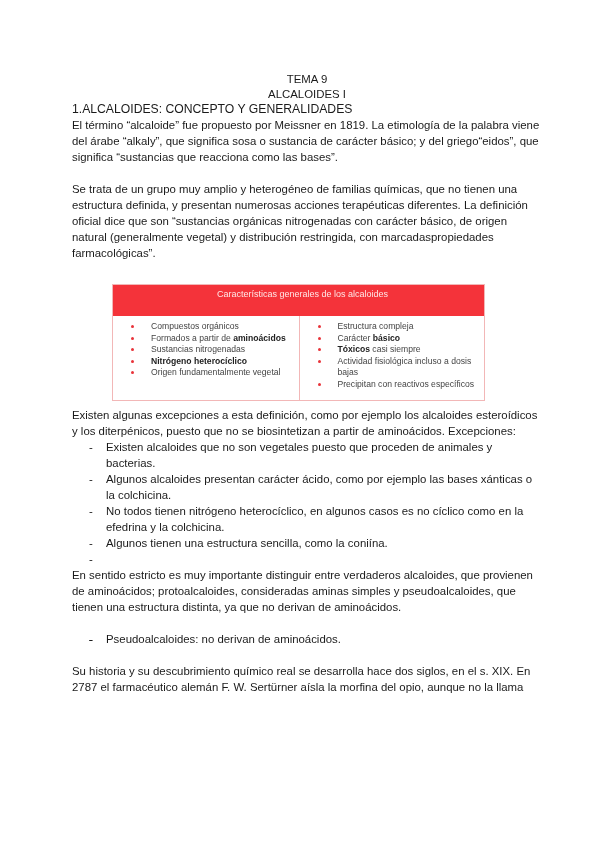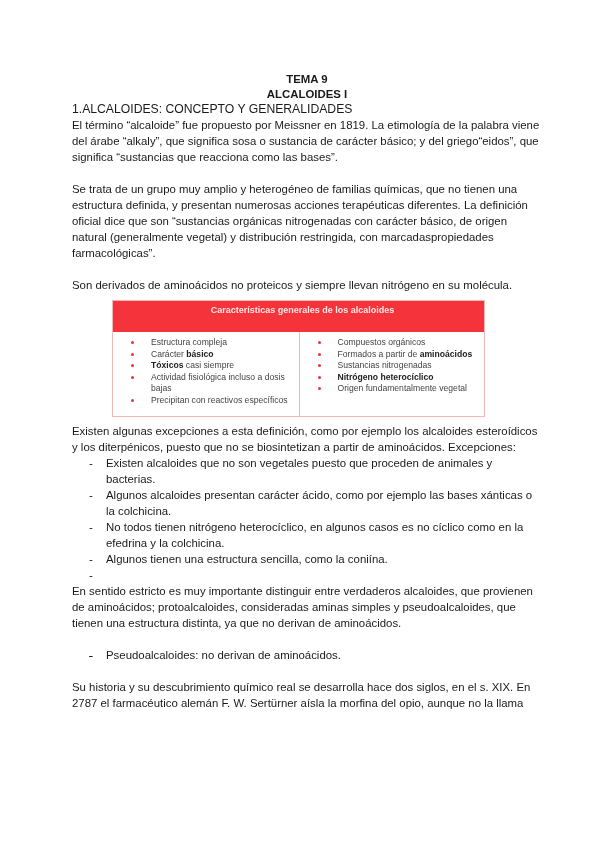--- a/index.html
+++ b/index.html
@@ -1,30 +1,30 @@
 <!DOCTYPE html>
 <html><head>
 <meta charset="utf-8">
 <style>
   html, body { margin: 0; padding: 0; }
   body {
     width: 600px; height: 848px; background: #ffffff; position: relative;
     font-family: "Liberation Sans", sans-serif; color: #1a1a1a; overflow: hidden;
   }
   .page { position: absolute; left: 72px; top: 72px; width: 470px; font-size: 11.4px; line-height: 16px; }
-  .title { text-align: center; font-weight: bold; font-size: 11.4px; line-height: 15px; }
+  .title { text-align: center; font-weight: normal; font-size: 11.4px; line-height: 15px; }
   .heading { font-weight: normal; font-size: 12.2px; line-height: 15px; margin-top: 0; }
   p { margin: 0; }
   .gap { height: 16px; }
   .tbl {
     margin: 7px 0 6px 40px; width: 373px; border: 1px solid #f2b7b7; box-sizing: border-box;
   }
   .tbl-head {
     background: #f4333a; color: #ffe6e6; text-align: center; font-size: 9px; line-height: 12px;
-    padding: 3px 0 16px 8px; font-weight: 700;
+    padding: 3px 0 16px 8px; font-weight: 400;
   }
   .tbl-body { display: flex; }
   .tbl-col { width: 50%; box-sizing: border-box; padding: 5px 0 10px 0; }
   .tbl-col + .tbl-col { border-left: 1px solid #f2b7b7; }
   .tbl-col ul { list-style: none; margin: 0; padding: 0 8px 0 14px; }
   .tbl-col li { position: relative; padding-left: 24px; font-size: 8.6px; line-height: 11.5px; color: #444; }
   .tbl-col li .dot { position: absolute; left: 4px; top: 4px; width: 3px; height: 3px; background: #e8333a; border-radius: 50%; }
   .tbl-col li b { color: #222; }
   ul.dash { list-style: none; margin: 0; padding: 0; }
   ul.dash li { position: relative; padding-left: 34px; }
@@ -34,41 +34,40 @@
 <body>
 
 <div class="page">
   <div class="title">TEMA 9</div>
   <div class="title">ALCALOIDES I</div>
   <div class="heading">1.ALCALOIDES: CONCEPTO Y GENERALIDADES</div>
   <p>El término “alcaloide” fue propuesto por Meissner en 1819. La etimología de la palabra viene del árabe “alkaly”, que significa sosa o sustancia de carácter básico; y del griego“eidos”, que significa “sustancias que reacciona como las bases”.</p>
   <div class="gap"></div>
   <p>Se trata de un grupo muy amplio y heterogéneo de familias químicas, que no tienen una estructura definida, y presentan numerosas acciones terapéuticas diferentes. La definición oficial dice que son “sustancias orgánicas nitrogenadas con carácter básico, de origen natural (generalmente vegetal) y distribución restringida, con marcadaspropiedades farmacológicas”.</p>
   <div class="gap"></div>
-  <p>Son derivados de aminoácidos no proteicos y siempre llevan nitrógeno en su molécula.</p>
 
   <div class="tbl">
     <div class="tbl-head">Características generales de los alcaloides</div>
     <div class="tbl-body">
+      <div class="tbl-col">
+        <ul>
+          <li><span class="dot"></span><span>Compuestos orgánicos</span></li>
+          <li><span class="dot"></span><span>Formados a partir de </span><b>aminoácidos</b></li>
+          <li><span class="dot"></span><span>Sustancias nitrogenadas</span></li>
+          <li><span class="dot"></span><b>Nitrógeno heterocíclico</b></li>
+          <li><span class="dot"></span><span>Origen fundamentalmente vegetal</span></li>
+        </ul>
+      </div>
       <div class="tbl-col">
         <ul>
           <li><span class="dot"></span><span>Estructura compleja</span></li>
           <li><span class="dot"></span><span>Carácter </span><b>básico</b></li>
           <li><span class="dot"></span><b>Tóxicos</b><span> casi siempre</span></li>
           <li><span class="dot"></span><span>Actividad fisiológica incluso a dosis bajas</span></li>
           <li><span class="dot"></span><span>Precipitan con reactivos específicos</span></li>
-        </ul>
-      </div>
-      <div class="tbl-col">
-        <ul>
-          <li><span class="dot"></span><span>Compuestos orgánicos</span></li>
-          <li><span class="dot"></span><span>Formados a partir de </span><b>aminoácidos</b></li>
-          <li><span class="dot"></span><span>Sustancias nitrogenadas</span></li>
-          <li><span class="dot"></span><b>Nitrógeno heterocíclico</b></li>
-          <li><span class="dot"></span><span>Origen fundamentalmente vegetal</span></li>
         </ul>
       </div>
     </div>
   </div>
 
   <p>Existen algunas excepciones a esta definición, como por ejemplo los alcaloides esteroídicos y los diterpénicos, puesto que no se biosintetizan a partir de aminoácidos. Excepciones:</p>
   <ul class="dash">
     <li><span class="dash-mark">-</span><span>Existen alcaloides que no son vegetales puesto que proceden de animales y bacterias.</span></li>
     <li><span class="dash-mark">-</span><span>Algunos alcaloides presentan carácter ácido, como por ejemplo las bases xánticas o la colchicina.</span></li>
     <li><span class="dash-mark">-</span><span>No todos tienen nitrógeno heterocíclico, en algunos casos es no cíclico como en la efedrina y la colchicina.</span></li>

